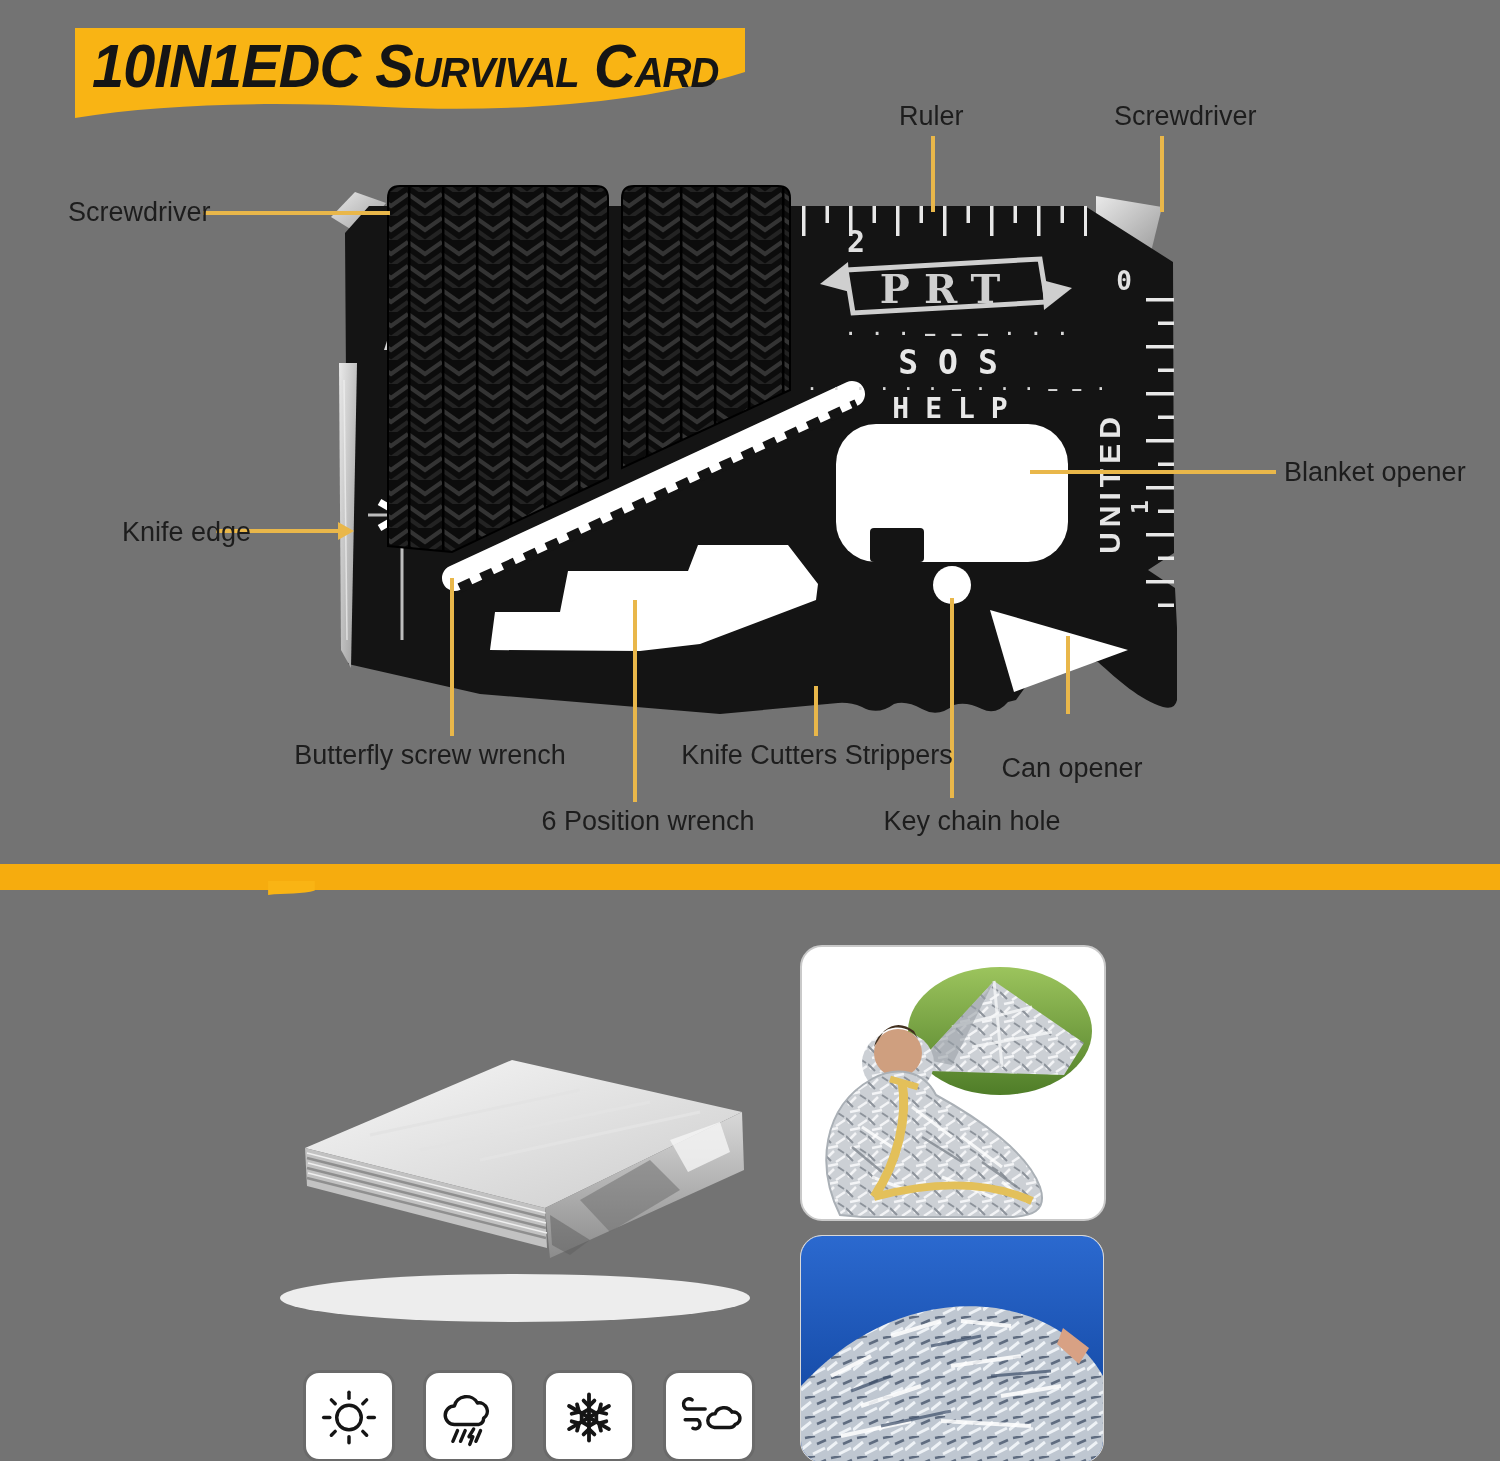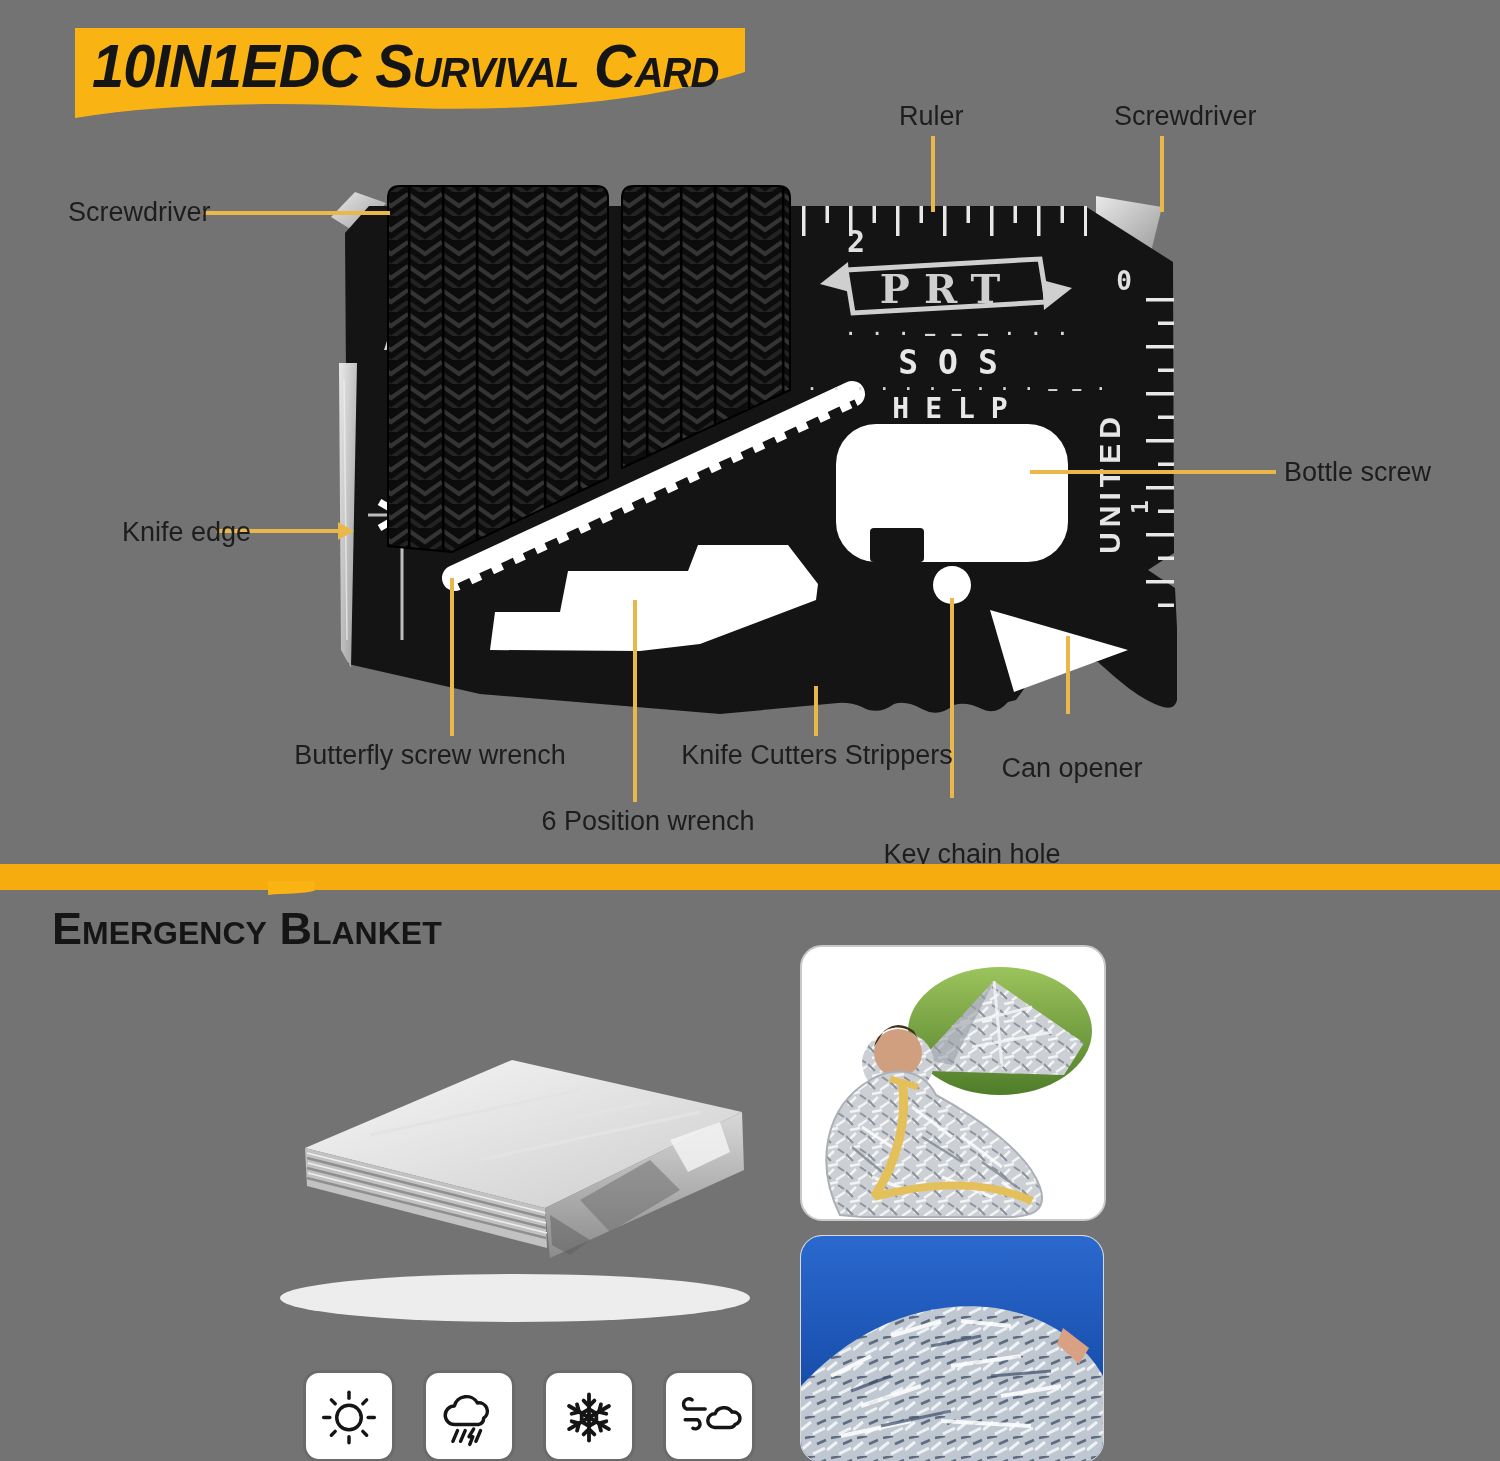--- a/index.html
+++ b/index.html
@@ -136,32 +136,31 @@
   <div class="lead" style="left:450px;top:578px;width:4px;height:158px"></div>
   <div class="lead" style="left:633px;top:600px;width:4px;height:202px"></div>
   <div class="lead" style="left:814px;top:686px;width:4px;height:50px"></div>
   <div class="lead" style="left:950px;top:598px;width:4px;height:200px"></div>
   <div class="lead" style="left:1066px;top:636px;width:4px;height:78px"></div>
 
   <div class="callout" style="left:68px;top:197px">Screwdriver</div>
   <div class="callout" style="left:899px;top:101px">Ruler</div>
   <div class="callout" style="left:1114px;top:101px">Screwdriver</div>
   <div class="callout" style="left:122px;top:517px">Knife edge</div>
-  <div class="callout" style="left:1284px;top:457px">Bottle screw</div>
+  <div class="callout" style="left:1284px;top:457px">Blanket opener</div>
   <div class="callout center" style="left:430px;top:740px">Butterfly screw wrench</div>
   <div class="callout center" style="left:648px;top:806px">6 Position wrench</div>
   <div class="callout center" style="left:817px;top:740px">Knife Cutters Strippers</div>
-  <div class="callout center" style="left:972px;top:839px">Key chain hole</div>
+  <div class="callout center" style="left:972px;top:806px">Key chain hole</div>
   <div class="callout center" style="left:1072px;top:753px">Can opener</div>
 
   <div id="divider-bar" class="abs"></div>
   <svg class="abs" style="left:0;top:880px" width="600" height="130" viewBox="0 880 600 1010">
     <path d="M52,888 L415,888 L415,962 C330,993 175,980 52,997 Z" fill="#F9B414"></path>
   </svg>
-  <span class="banner-title" id="banner2-text">Emergency Blanket</span>
 
   <svg class="abs" style="left:250px;top:1040px" width="520" height="300" viewBox="0 0 520 300">
     <defs>
       <linearGradient id="topFoil" x1="0" y1="0" x2="1" y2="1">
         <stop offset="0" stop-color="#f7f7f7"></stop>
           <stop offset="1" stop-color="#cccccc"></stop>
       </linearGradient>
       <linearGradient id="sideFoil" x1="0" y1="0" x2="0" y2="1">
         <stop offset="0" stop-color="#d8d8d8"></stop>
           <stop offset="1" stop-color="#8c8c8c"></stop>

